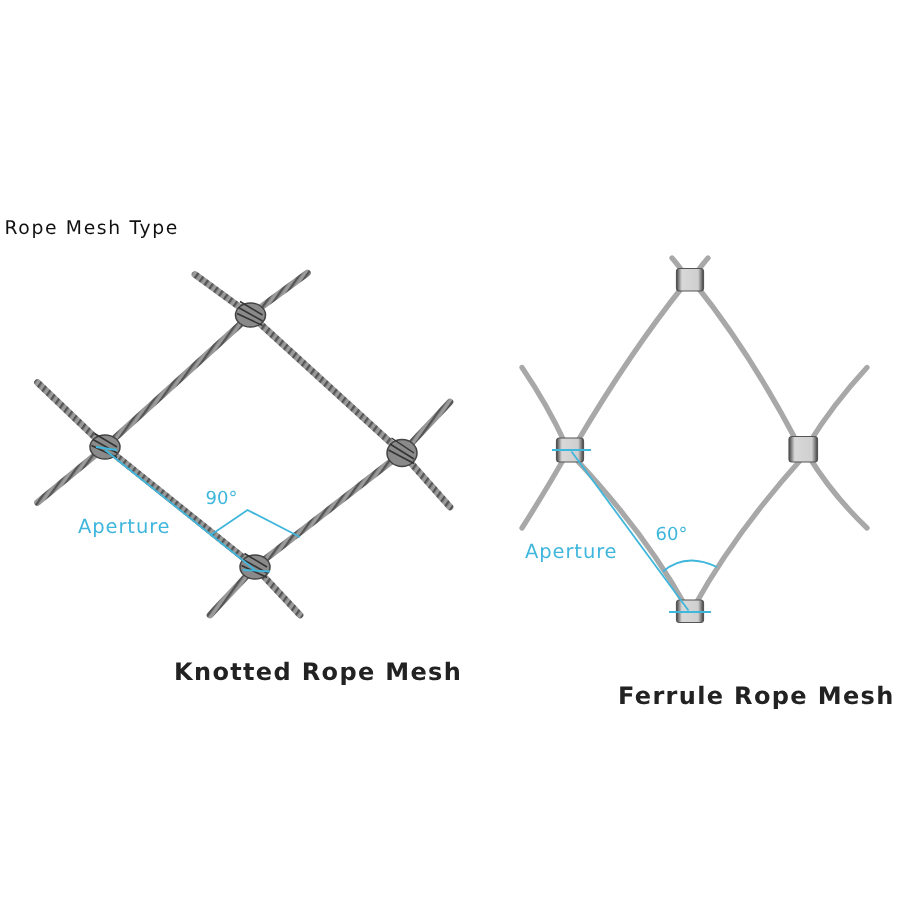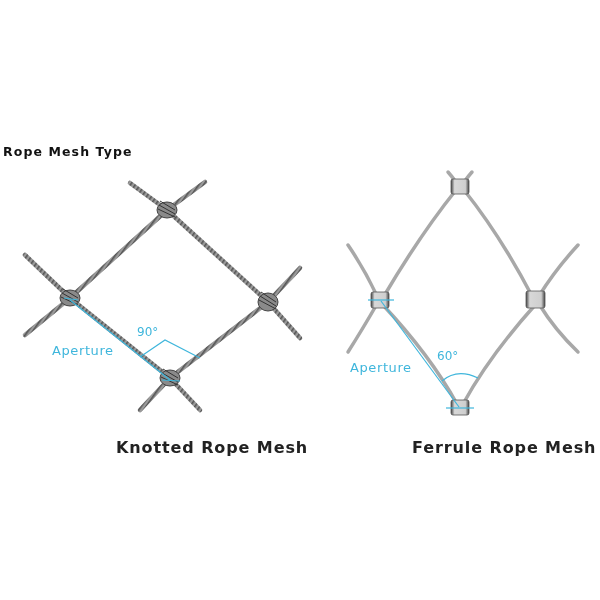--- a/index.html
+++ b/index.html
@@ -1,20 +1,20 @@
 <!DOCTYPE html>
 <html><head>
 <meta charset="utf-8">
 <style>
   html, body { margin: 0; padding: 0; background: #ffffff; }
   body { width: 600px; height: 600px; position: relative; overflow: hidden; font-family: "DejaVu Sans", sans-serif; }
-  .title { position: absolute; left: 3px; top: 144px; font-size: 12.5px; font-weight: bold; color: #111; letter-spacing: 1.1px; }
+  .title { position: absolute; left: 3px; top: 144px; font-size: 12.5px; font-weight: normal; color: #111; letter-spacing: 1.1px; }
   .caption { position: absolute; top: 438px; font-size: 16px; font-weight: bold; color: #222; letter-spacing: 0.9px; }
   .cap-left { left: 116px; }
-  .cap-right { left: 412px; }
+  .cap-right { left: 412px; margin-top: 16px; }
   svg.panel { position: absolute; left: 0; top: 0; }
   .lbl { font-family: "DejaVu Sans", sans-serif; fill: #3fb6dc; font-size: 13px; letter-spacing: 0.6px; }
   .deg { font-family: "DejaVu Sans", sans-serif; fill: #3fb6dc; font-size: 12px; }
 </style>
 </head>
 <body>
 
 <div class="title">Rope Mesh Type</div>
 
 <svg class="panel" width="600" height="600" viewBox="0 0 600 600">

